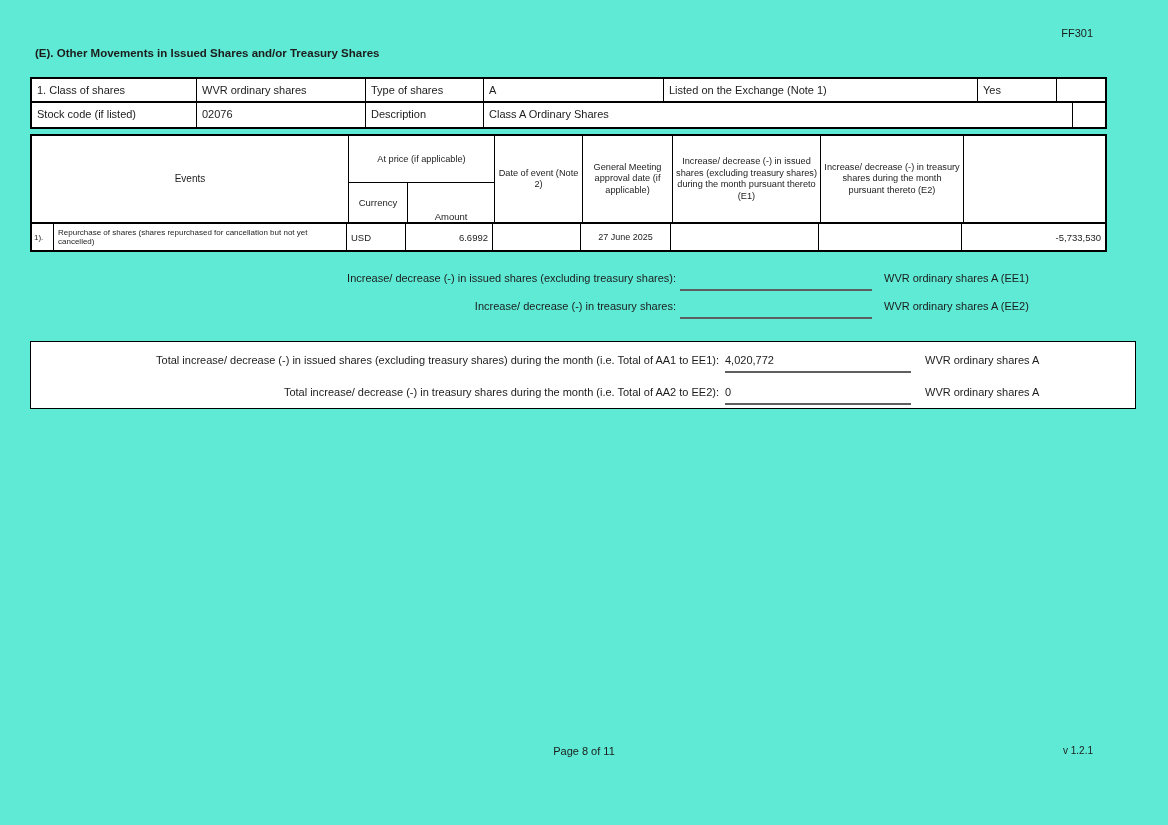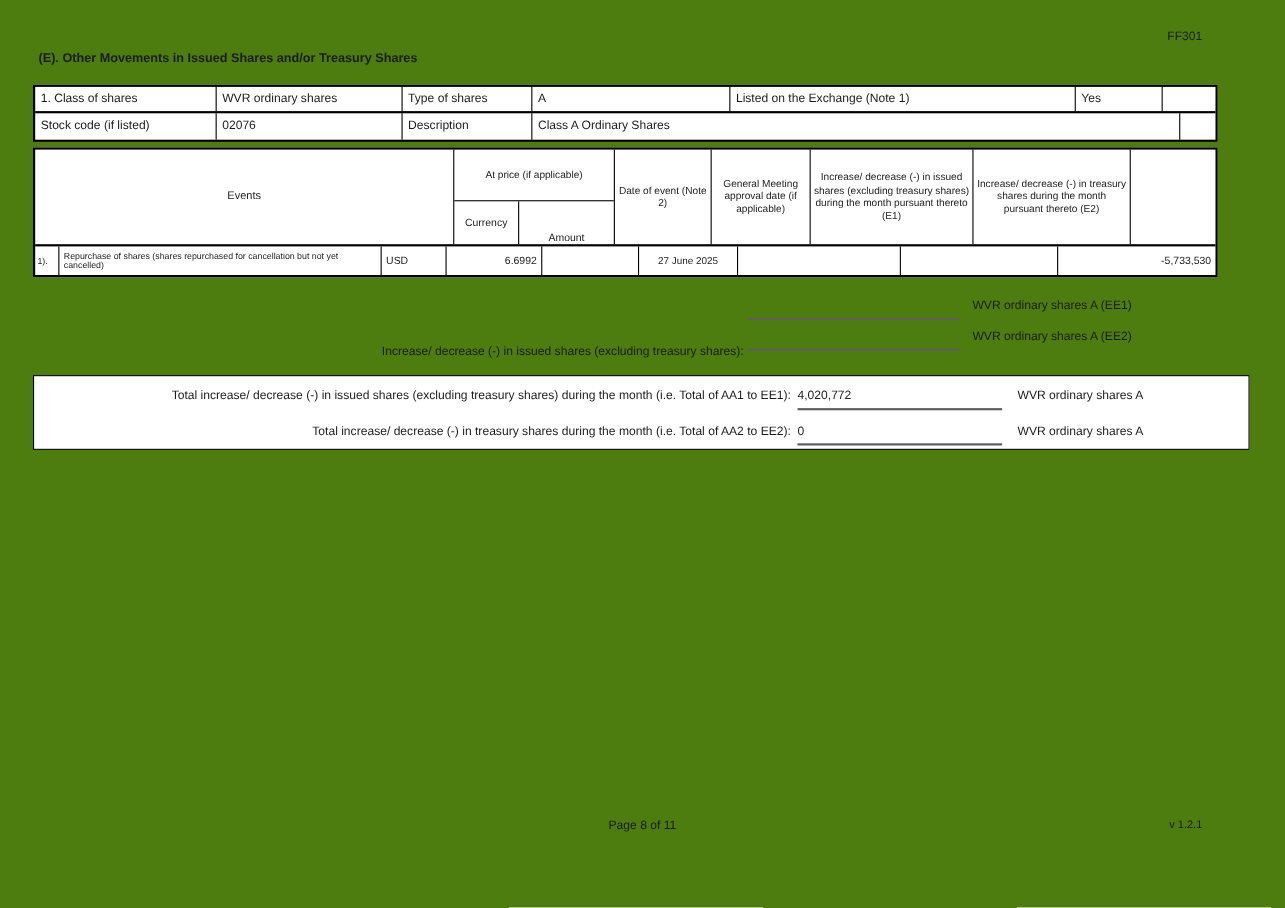--- a/index.html
+++ b/index.html
@@ -1,18 +1,18 @@
 <!DOCTYPE html>
 <html><head>
 <meta charset="utf-8">
 <style>
   * { margin:0; padding:0; box-sizing:border-box; }
   html,body { background:#ffffff; }
   .page {
-    position:relative; width:1168px; height:825px; background:#4d7c0f;
+    position:relative; width:1168px; height:825px; background:#5eead4;
     font-family:"Liberation Sans", sans-serif; color:#1c1c1c; overflow:hidden;
   }
 
   
   .form-code { position:absolute; top:27px; right:75px; font-size:11px; }
   .section-title { position:absolute; top:47px; left:35px; font-size:11.5px; font-weight:bold; }
 
   
   .info-table { position:absolute; left:30px; top:77px; width:1077px; border:2px solid #000; background:#fff; }
   .info-row { display:flex; height:24px; }
@@ -41,21 +41,21 @@
   .dcell.num { font-size:8px; padding-left:2px; }
   .dcell.event { font-size:8px; line-height:9.5px; padding:2px 4px; align-items:center; }
   .dcell.left { padding-left:4px; }
   .dcell.right { justify-content:flex-end; padding-right:4px; }
   .dcell.center { justify-content:center; font-size:9px; }
 
   
   .subtotal-row { position:absolute; left:0; width:1168px; height:25px; display:flex; align-items:stretch; }
   .subtotal-row.r1 { top:266px; }
   .subtotal-row.r2 { top:294px; }
-  .st-label { width:676px; text-align:right; font-size:11px; line-height:20px; padding-top:2px;margin-top:42px; }
+  .st-label { width:676px; text-align:right; font-size:11px; line-height:20px; padding-top:2px; }
   .st-blank { width:192px; margin-left:4px; border-bottom:2px solid #5f5f5f; }
   .st-suffix { margin-left:12px; font-size:11px; line-height:20px; padding-top:2px; white-space:nowrap; }
 
   
   .totals-box { position:absolute; left:30px; top:341px; width:1106px; height:68px; border:1.5px solid #000; background:#fff; }
   .tb-row { display:flex; height:26px; align-items:stretch; }
   .tb-row.r1 { margin-top:5px; }
   .tb-row.r2 { margin-top:6px; }
   .tb-label { width:688px; text-align:right; font-size:11px; line-height:22px; padding-top:2px; }
   .tb-value { width:186px; margin-left:6px; border-bottom:2px solid #5f5f5f; 
@@ -88,21 +88,21 @@
       <div class="info-cell" style="width:165px">Stock code (if listed)</div>
       <div class="info-cell" style="width:169px">02076</div>
       <div class="info-cell" style="width:118px">Description</div>
       <div class="info-cell" style="width:589px">Class A Ordinary Shares</div>
       <div class="info-cell last" style="width:32px"></div>
     </div>
   </div>
 
   <div class="mtable">
     <div class="mhead">
-      <div class="hcell events" style="width:381px">Events</div>
+      <div class="hcell events" style="width:317px">Events</div>
       <div class="atprice" style="width:146px">
         <div class="ap-top">At price (if applicable)</div>
         <div class="ap-sub">
           <div class="sub currency">Currency</div>
           <div class="sub amount">Amount</div>
         </div>
       </div>
       <div class="hcell" style="width:88px">Date of event (Note 2)</div>
       <div class="hcell" style="width:90px">General Meeting approval date (if applicable)</div>
       <div class="hcell" style="width:148px">Increase/ decrease (-) in issued shares (excluding treasury shares) during the month pursuant thereto (E1)</div>

